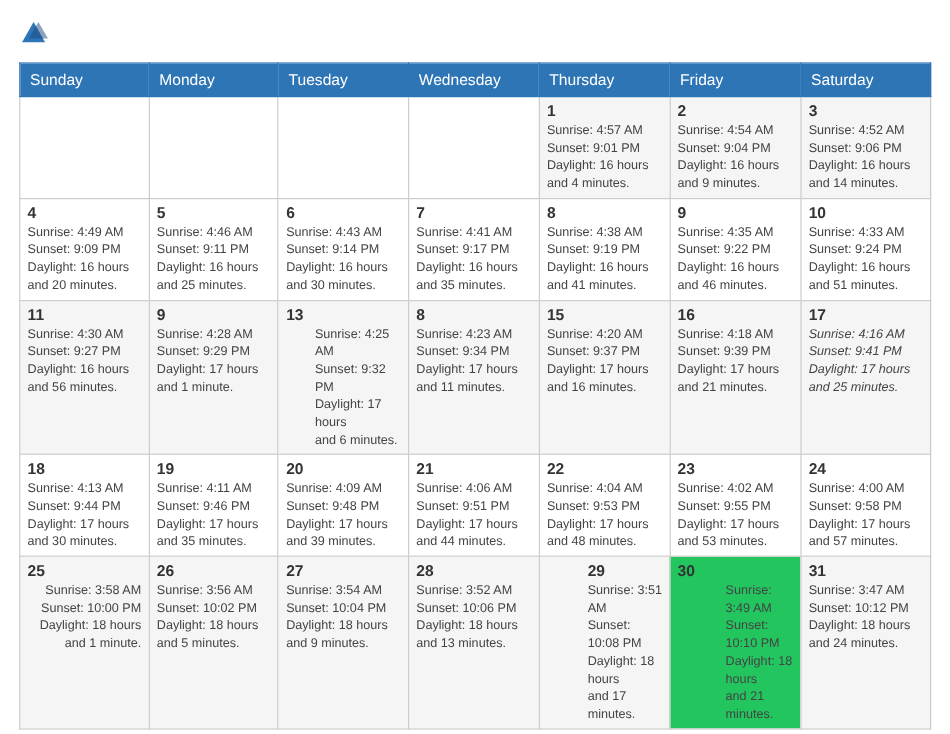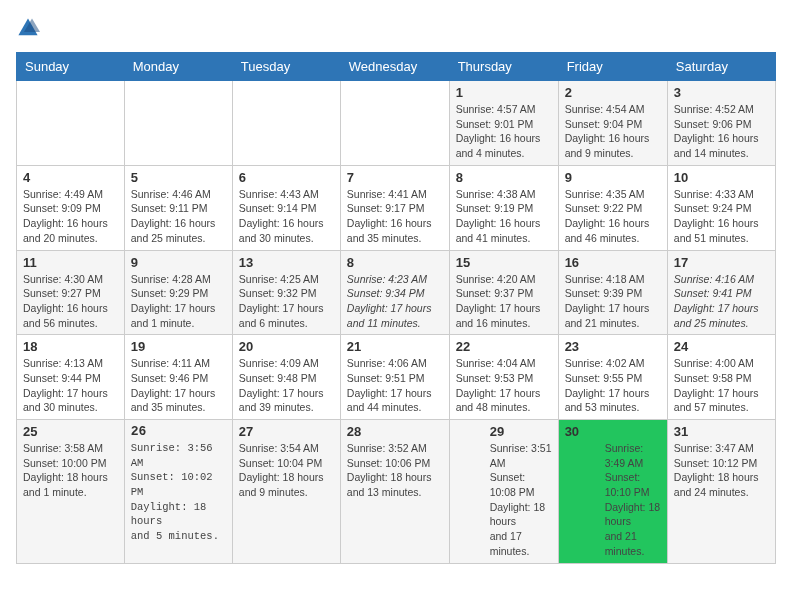--- a/index.html
+++ b/index.html
@@ -211,28 +211,28 @@
         </td>
         <td style="background-color: rgb(245, 245, 245);">
           <span class="day-num">9</span>
           <div class="day-info" style="white-space: pre-line;">Sunrise: 4:28 AM
 Sunset: 9:29 PM
 Daylight: 17 hours
 and 1 minute.</div>
         </td>
         <td style="background-color: rgb(245, 245, 245);">
           <span class="day-num">13</span>
-          <div class="day-info" style="white-space: pre-line;">Sunrise: 4:25 AM
+          <div class="day-info" style="white-space: pre-line; margin-left: 24px;">Sunrise: 4:25 AM
 Sunset: 9:32 PM
 Daylight: 17 hours
 and 6 minutes.</div>
         </td>
         <td style="background-color: rgb(245, 245, 245);">
           <span class="day-num">8</span>
-          <div class="day-info" style="white-space: pre-line; font-style: italic;">Sunrise: 4:23 AM
+          <div class="day-info" style="white-space: pre-line;">Sunrise: 4:23 AM
 Sunset: 9:34 PM
 Daylight: 17 hours
 and 11 minutes.</div>
         </td>
         <td style="background-color: rgb(245, 245, 245);">
           <span class="day-num">15</span>
           <div class="day-info" style="white-space: pre-line;">Sunrise: 4:20 AM
 Sunset: 9:37 PM
 Daylight: 17 hours
 and 16 minutes.</div>
@@ -299,26 +299,26 @@
           <span class="day-num">24</span>
           <div class="day-info" style="white-space: pre-line;">Sunrise: 4:00 AM
 Sunset: 9:58 PM
 Daylight: 17 hours
 and 57 minutes.</div>
         </td>
       </tr>
       <tr>
         <td style="background-color: rgb(245, 245, 245);">
           <span class="day-num">25</span>
-          <div class="day-info" style="white-space: pre-line;">Sunrise: 3:58 AM
+          <div class="day-info" style="white-space: pre-line; text-align: right;">Sunrise: 3:58 AM
 Sunset: 10:00 PM
 Daylight: 18 hours
 and 1 minute.</div>
         </td>
-        <td style="background-color: rgb(245, 245, 245); font-family: Liberation Mono, monospace;">
+        <td style="background-color: rgb(245, 245, 245);">
           <span class="day-num">26</span>
           <div class="day-info" style="white-space: pre-line;">Sunrise: 3:56 AM
 Sunset: 10:02 PM
 Daylight: 18 hours
 and 5 minutes.</div>
         </td>
         <td style="background-color: rgb(245, 245, 245);">
           <span class="day-num">27</span>
           <div class="day-info" style="white-space: pre-line;">Sunrise: 3:54 AM
 Sunset: 10:04 PM

